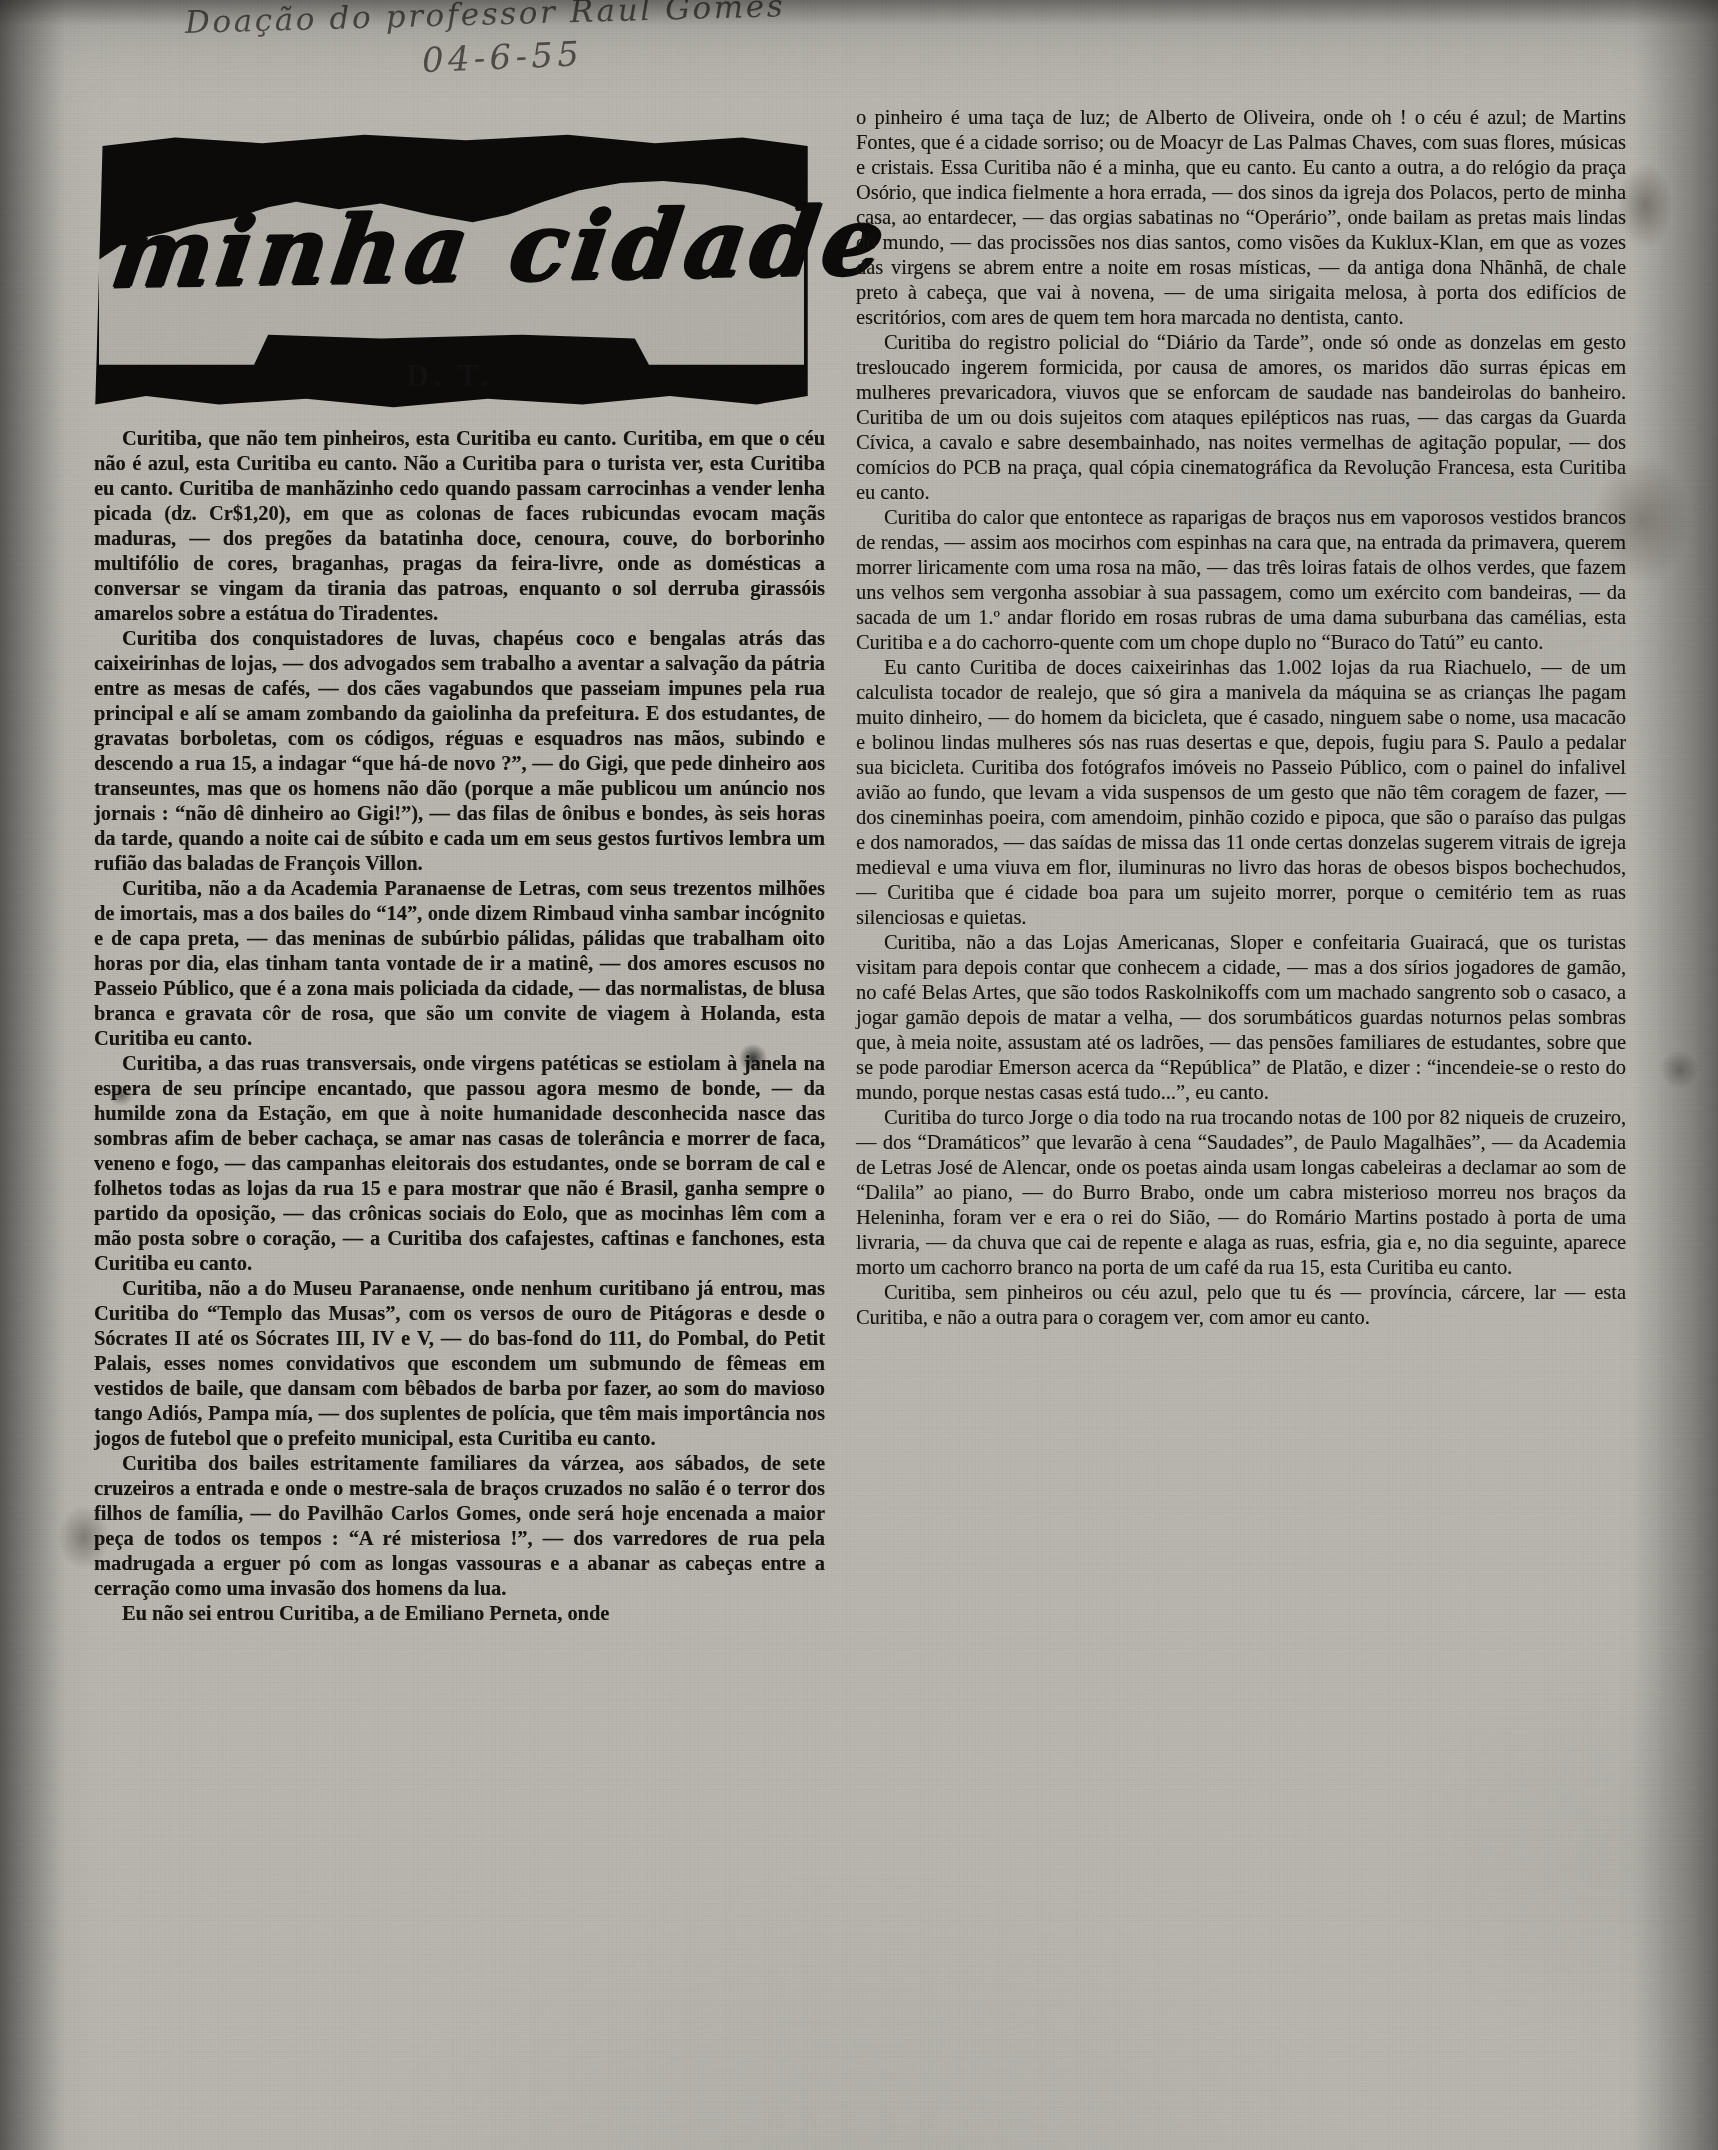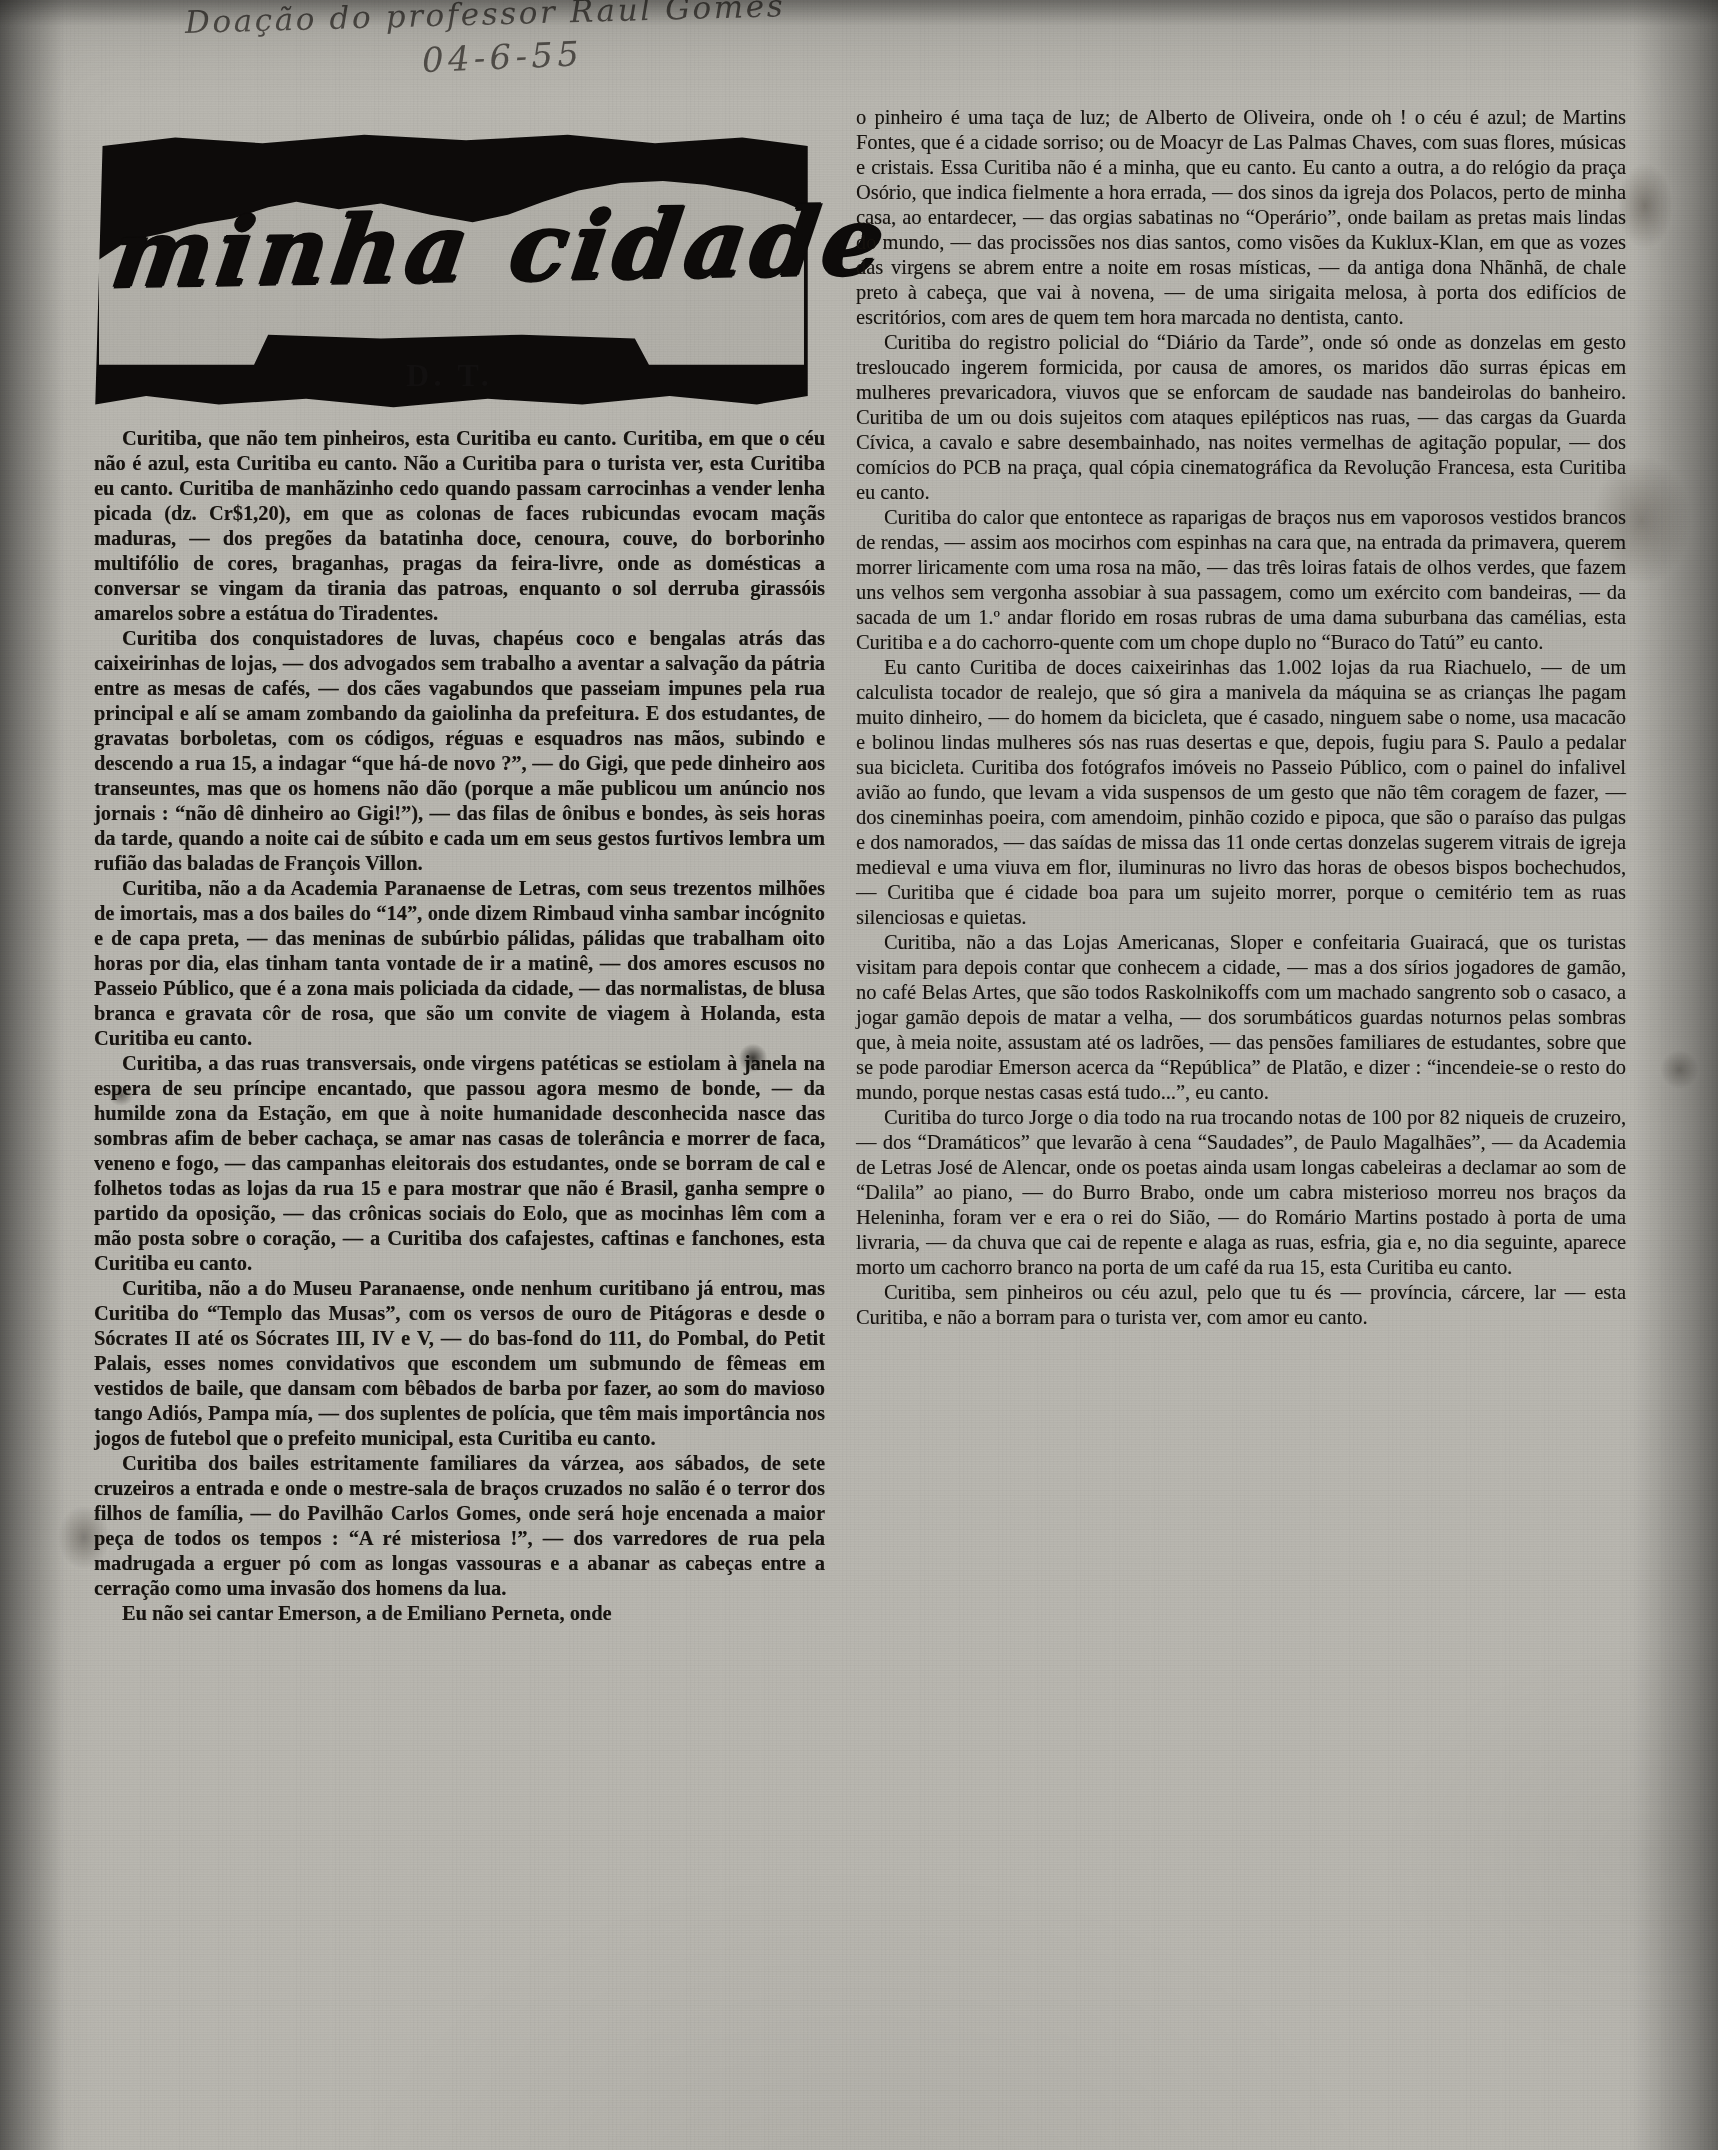--- a/index.html
+++ b/index.html
@@ -215,31 +215,31 @@
     <div class="masthead-byline">D. T.</div>
   </div>
 
   <div class="col" id="col-left">
     <p>Curitiba, que não tem pinheiros, esta Curitiba eu canto. Curitiba, em que o céu não é azul, esta Curitiba eu canto. Não a Curitiba para o turista ver, esta Curitiba eu canto. Curitiba de manhãzinho cedo quando passam carrocinhas a vender lenha picada (dz. Cr$1,20), em que as colonas de faces rubicundas evocam maçãs maduras, — dos pregões da batatinha doce, cenoura, couve, do borborinho multifólio de cores, braganhas, pragas da feira-livre, onde as domésticas a conversar se vingam da tirania das patroas, enquanto o sol derruba girassóis amarelos sobre a estátua do Tiradentes.</p>
     <p>Curitiba dos conquistadores de luvas, chapéus coco e bengalas atrás das caixeirinhas de lojas, — dos advogados sem trabalho a aventar a salvação da pátria entre as mesas de cafés, — dos cães vagabundos que passeiam impunes pela rua principal e alí se amam zombando da gaiolinha da prefeitura. E dos estudantes, de gravatas borboletas, com os códigos, réguas e esquadros nas mãos, subindo e descendo a rua 15, a indagar “que há-de novo ?”, — do Gigi, que pede dinheiro aos transeuntes, mas que os homens não dão (porque a mãe publicou um anúncio nos jornais : “não dê dinheiro ao Gigi!”), — das filas de ônibus e bondes, às seis horas da tarde, quando a noite cai de súbito e cada um em seus gestos furtivos lembra um rufião das baladas de François Villon.</p>
     <p>Curitiba, não a da Academia Paranaense de Letras, com seus trezentos milhões de imortais, mas a dos bailes do “14”, onde dizem Rimbaud vinha sambar incógnito e de capa preta, — das meninas de subúrbio pálidas, pálidas que trabalham oito horas por dia, elas tinham tanta vontade de ir a matinê, — dos amores escusos no Passeio Público, que é a zona mais policiada da cidade, — das normalistas, de blusa branca e gravata côr de rosa, que são um convite de viagem à Holanda, esta Curitiba eu canto.</p>
     <p>Curitiba, a das ruas transversais, onde virgens patéticas se estiolam à janela na espera de seu príncipe encantado, que passou agora mesmo de bonde, — da humilde zona da Estação, em que à noite humanidade desconhecida nasce das sombras afim de beber cachaça, se amar nas casas de tolerância e morrer de faca, veneno e fogo, — das campanhas eleitorais dos estudantes, onde se borram de cal e folhetos todas as lojas da rua 15 e para mostrar que não é Brasil, ganha sempre o partido da oposição, — das crônicas sociais do Eolo, que as mocinhas lêm com a mão posta sobre o coração, — a Curitiba dos cafajestes, caftinas e fanchones, esta Curitiba eu canto.</p>
     <p>Curitiba, não a do Museu Paranaense, onde nenhum curitibano já entrou, mas Curitiba do “Templo das Musas”, com os versos de ouro de Pitágoras e desde o Sócrates II até os Sócrates III, IV e V, — do bas-fond do 111, do Pombal, do Petit Palais, esses nomes convidativos que escondem um submundo de fêmeas em vestidos de baile, que dansam com bêbados de barba por fazer, ao som do mavioso tango Adiós, Pampa mía, — dos suplentes de polícia, que têm mais importância nos jogos de futebol que o prefeito municipal, esta Curitiba eu canto.</p>
     <p>Curitiba dos bailes estritamente familiares da várzea, aos sábados, de sete cruzeiros a entrada e onde o mestre-sala de braços cruzados no salão é o terror dos filhos de família, — do Pavilhão Carlos Gomes, onde será hoje encenada a maior peça de todos os tempos : “A ré misteriosa !”, — dos varredores de rua pela madrugada a erguer pó com as longas vassouras e a abanar as cabeças entre a cerração como uma invasão dos homens da lua.</p>
-    <p>Eu não sei cantar Emerson, a de Emiliano Perneta, onde</p>
+    <p>Eu não sei entrou Curitiba, a de Emiliano Perneta, onde</p>
   </div>
 
   <div class="col" id="col-right">
     <p class="cont">o pinheiro é uma taça de luz; de Alberto de Oliveira, onde oh ! o céu é azul; de Martins Fontes, que é a cidade sorriso; ou de Moacyr de Las Palmas Chaves, com suas flores, músicas e cristais. Essa Curitiba não é a minha, que eu canto. Eu canto a outra, a do relógio da praça Osório, que indica fielmente a hora errada, — dos sinos da igreja dos Polacos, perto de minha casa, ao entardecer, — das orgias sabatinas no “Operário”, onde bailam as pretas mais lindas do mundo, — das procissões nos dias santos, como visões da Kuklux-Klan, em que as vozes das virgens se abrem entre a noite em rosas místicas, — da antiga dona Nhãnhã, de chale preto à cabeça, que vai à novena, — de uma sirigaita melosa, à porta dos edifícios de escritórios, com ares de quem tem hora marcada no dentista, canto.</p>
     <p>Curitiba do registro policial do “Diário da Tarde”, onde só onde as donzelas em gesto tresloucado ingerem formicida, por causa de amores, os maridos dão surras épicas em mulheres prevaricadora, viuvos que se enforcam de saudade nas bandeirolas do banheiro. Curitiba de um ou dois sujeitos com ataques epilépticos nas ruas, — das cargas da Guarda Cívica, a cavalo e sabre desembainhado, nas noites vermelhas de agitação popular, — dos comícios do PCB na praça, qual cópia cinematográfica da Revolução Francesa, esta Curitiba eu canto.</p>
     <p>Curitiba do calor que entontece as raparigas de braços nus em vaporosos vestidos brancos de rendas, — assim aos mocirhos com espinhas na cara que, na entrada da primavera, querem morrer liricamente com uma rosa na mão, — das três loiras fatais de olhos verdes, que fazem uns velhos sem vergonha assobiar à sua passagem, como um exército com bandeiras, — da sacada de um 1.º andar florido em rosas rubras de uma dama suburbana das camélias, esta Curitiba e a do cachorro-quente com um chope duplo no “Buraco do Tatú” eu canto.</p>
     <p>Eu canto Curitiba de doces caixeirinhas das 1.002 lojas da rua Riachuelo, — de um calculista tocador de realejo, que só gira a manivela da máquina se as crianças lhe pagam muito dinheiro, — do homem da bicicleta, que é casado, ninguem sabe o nome, usa macacão e bolinou lindas mulheres sós nas ruas desertas e que, depois, fugiu para S. Paulo a pedalar sua bicicleta. Curitiba dos fotógrafos imóveis no Passeio Público, com o painel do infalivel avião ao fundo, que levam a vida suspensos de um gesto que não têm coragem de fazer, — dos cineminhas poeira, com amendoim, pinhão cozido e pipoca, que são o paraíso das pulgas e dos namorados, — das saídas de missa das 11 onde certas donzelas sugerem vitrais de igreja medieval e uma viuva em flor, iluminuras no livro das horas de obesos bispos bochechudos, — Curitiba que é cidade boa para um sujeito morrer, porque o cemitério tem as ruas silenciosas e quietas.</p>
     <p>Curitiba, não a das Lojas Americanas, Sloper e confeitaria Guairacá, que os turistas visitam para depois contar que conhecem a cidade, — mas a dos sírios jogadores de gamão, no café Belas Artes, que são todos Raskolnikoffs com um machado sangrento sob o casaco, a jogar gamão depois de matar a velha, — dos sorumbáticos guardas noturnos pelas sombras que, à meia noite, assustam até os ladrões, — das pensões familiares de estudantes, sobre que se pode parodiar Emerson acerca da “República” de Platão, e dizer : “incendeie-se o resto do mundo, porque nestas casas está tudo...”, eu canto.</p>
     <p>Curitiba do turco Jorge o dia todo na rua trocando notas de 100 por 82 niqueis de cruzeiro, — dos “Dramáticos” que levarão à cena “Saudades”, de Paulo Magalhães”, — da Academia de Letras José de Alencar, onde os poetas ainda usam longas cabeleiras a declamar ao som de “Dalila” ao piano, — do Burro Brabo, onde um cabra misterioso morreu nos braços da Heleninha, foram ver e era o rei do Sião, — do Romário Martins postado à porta de uma livraria, — da chuva que cai de repente e alaga as ruas, esfria, gia e, no dia seguinte, aparece morto um cachorro branco na porta de um café da rua 15, esta Curitiba eu canto.</p>
-    <p>Curitiba, sem pinheiros ou céu azul, pelo que tu és — província, cárcere, lar — esta Curitiba, e não a borram para o turista ver, com amor eu canto.</p>
+    <p>Curitiba, sem pinheiros ou céu azul, pelo que tu és — província, cárcere, lar — esta Curitiba, e não a outra para o coragem ver, com amor eu canto.</p>
   </div>
 
   <div class="blot" id="blot-a"></div>
   <div class="blot" id="blot-b"></div>
   <div class="blot" id="blot-c"></div>
 
   <div class="blot" id="blot-e"></div>
   <div class="blot" id="blot-f"></div>
   <div class="blot" id="blot-g"></div>
 

